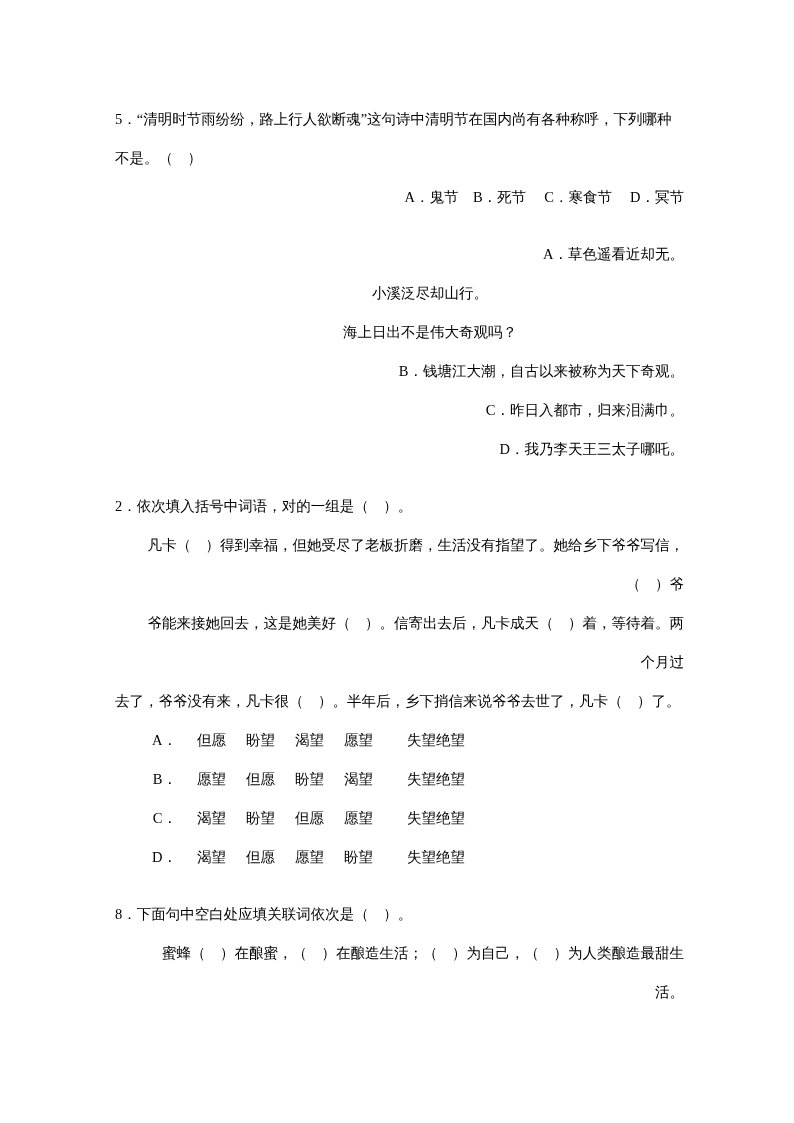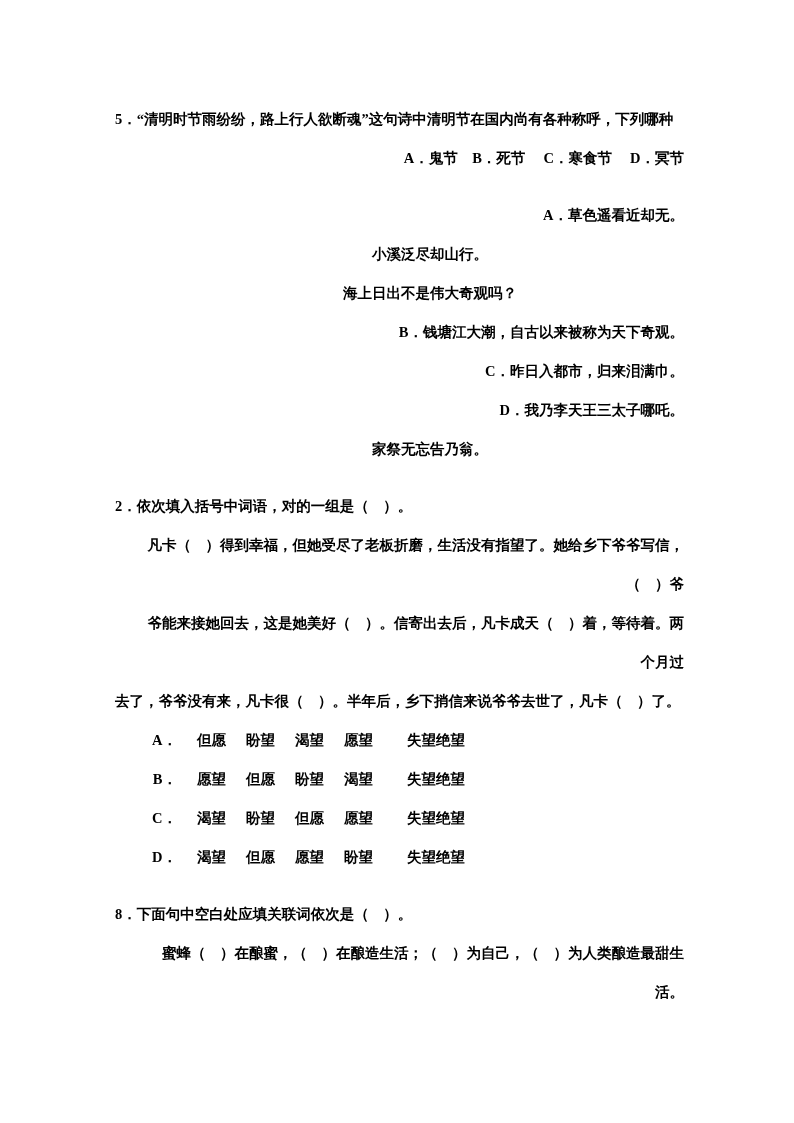--- a/index.html
+++ b/index.html
@@ -7,21 +7,20 @@
   .page {
     position: relative;
     width: 794px;
     height: 1123px;
     box-sizing: border-box;
     padding: 100px 110px 0 115px;
     background: #ffffff;
     color: #000000;
     font-family: "Liberation Serif", "DejaVu Serif", serif;
     font-size: 14.5px;
-    font-weight: bold;
   }
   .question { margin-bottom: 18px; }
   .line {
     line-height: 39px;
     white-space: pre-wrap;
   }
   .ind1 { padding-left: 32px; text-align: right; }
   .ind2 { padding-left: 61px; text-align: center; }
   .opt-row { display: flex; align-items: baseline; }
   .opt-label { display: inline-block; width: 30px; }
@@ -29,31 +28,31 @@
   .opt-word.wide { width: 63px; }
   .opt-word.last { width: auto; }
 </style>
 </head>
 <body>
 
 <div class="page">
 
   <div class="question">
     <div class="line">5．“清明时节雨纷纷，路上行人欲断魂”这句诗中清明节在国内尚有各种称呼，下列哪种</div>
+    <div class="line">不是。（　）</div>
     <div class="line ind1">A．鬼节　B．死节　 C．寒食节　 D．冥节</div>
   </div>
 
   <div class="question">
     <div class="line ind1">A．草色遥看近却无。</div>
     <div class="line ind2">小溪泛尽却山行。</div>
     <div class="line ind2">海上日出不是伟大奇观吗？</div>
     <div class="line ind1">B．钱塘江大潮，自古以来被称为天下奇观。</div>
     <div class="line ind1">C．昨日入都市，归来泪满巾。</div>
     <div class="line ind1">D．我乃李天王三太子哪吒。</div>
-    <div class="line ind2">家祭无忘告乃翁。</div>
   </div>
 
   <div class="question">
     <div class="line">2．依次填入括号中词语，对的一组是（　）。</div>
     <div class="line ind1">凡卡（　）得到幸福，但她受尽了老板折磨，生活没有指望了。她给乡下爷爷写信，（　）爷</div>
     <div class="line ind1">爷能来接她回去，这是她美好（　）。信寄出去后，凡卡成天（　）着，等待着。两个月过</div>
     <div class="line">去了，爷爷没有来，凡卡很（　）。半年后，乡下捎信来说爷爷去世了，凡卡（　）了。</div>
 
     <div class="line ind1 opt-row">
       <span class="opt-label">A．</span>

